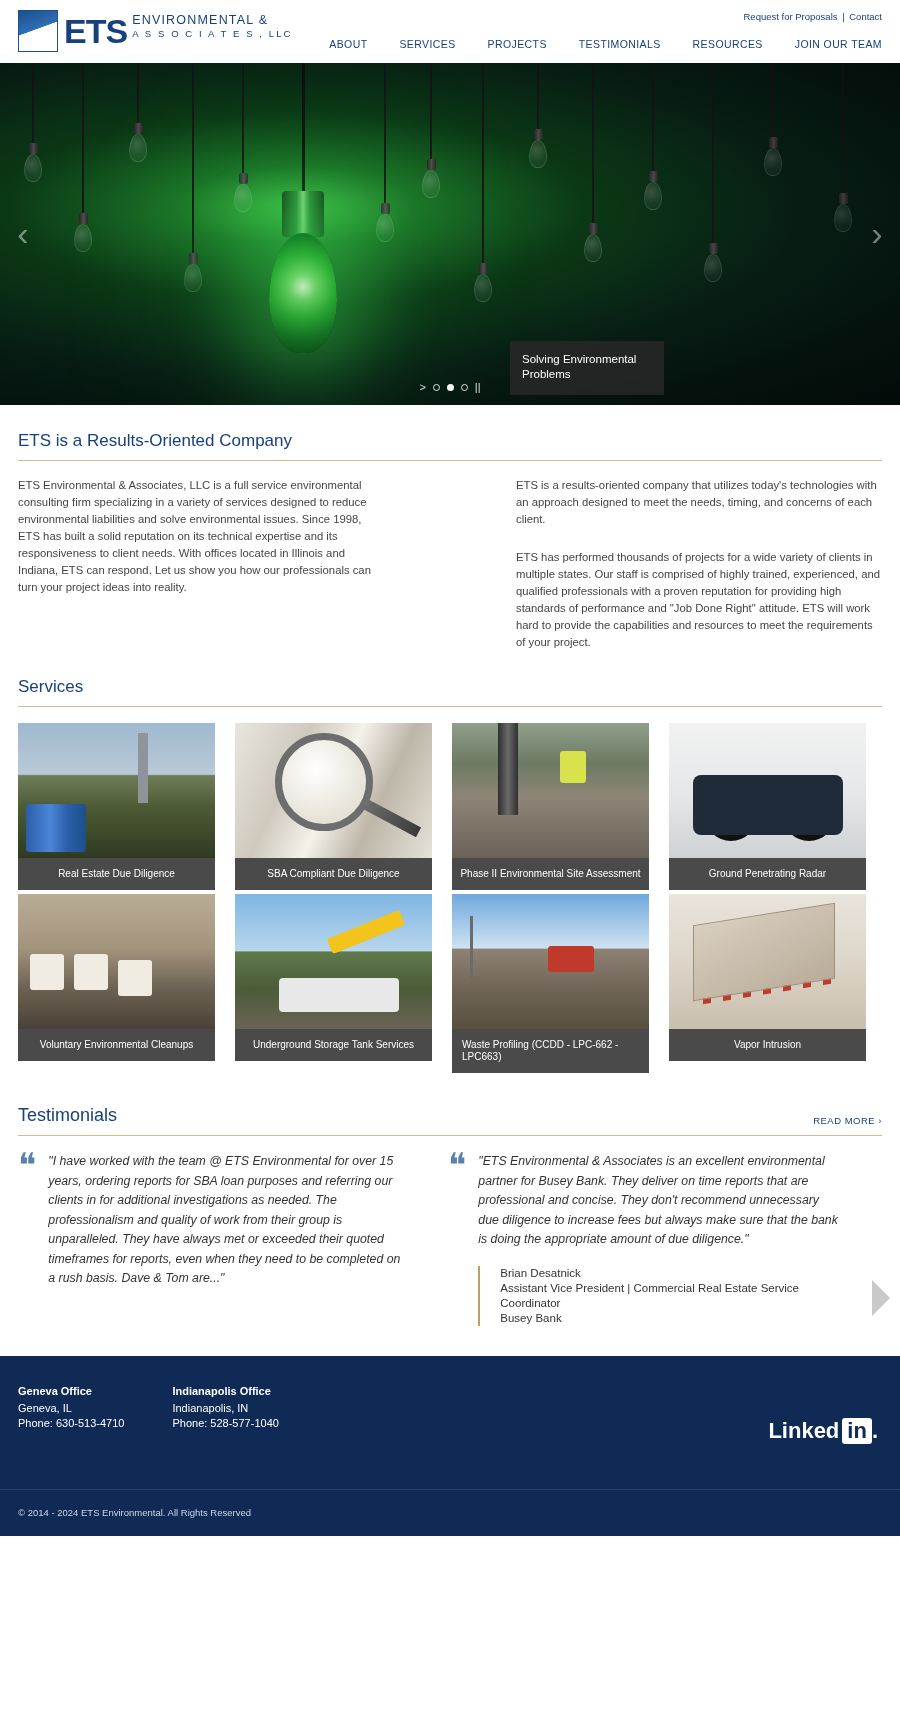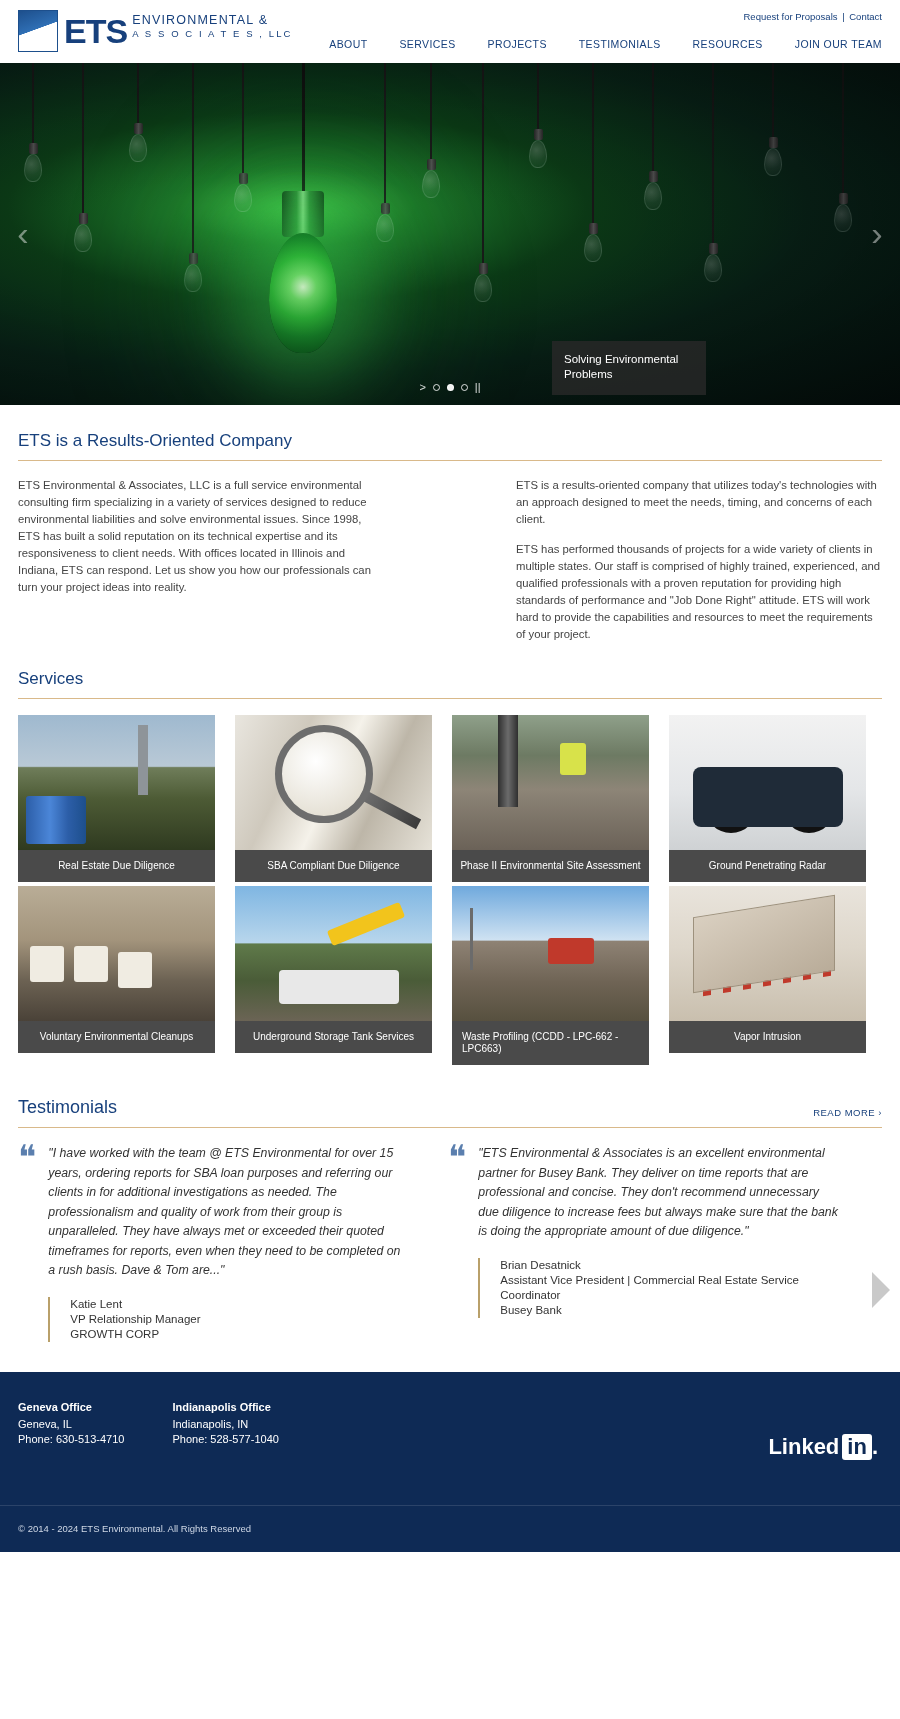--- a/index.html
+++ b/index.html
@@ -104,21 +104,21 @@
   }
   .hero-arrow {
     position: absolute; top: 50%; margin-top: -18px;
     width: 26px; height: 36px; color: rgba(255,255,255,.45);
     font-size: 34px; line-height: 34px; text-align: center;
     font-family: "Liberation Sans", sans-serif; cursor: pointer;
   }
   .hero-arrow.left { left: 10px; }
   .hero-arrow.right { right: 10px; }
   .hero-caption {
-    position: absolute; left: 552px; top: 278px;
+    position: absolute; left: 510px; top: 278px;
     width: 154px; padding: 11px 12px 13px 12px;
     background: rgba(40,40,40,.82);
     color: #fff; font-size: 11.5px; line-height: 15px;
   }
   .hero-dots {
     position: absolute; left: 0; right: 0; bottom: 12px;
     display: flex; justify-content: center; align-items: center; gap: 7px;
     color: rgba(255,255,255,.85); font-size: 10px;
   }
   .hero-dots .dot {
@@ -138,21 +138,21 @@
   .sec-head { position: relative; }
   .readmore {
     position: absolute; right: 0; bottom: 10px;
     font-size: 9.5px; color: #17407c; letter-spacing: .5px; text-decoration: none;
   }
 
   .intro {
     display: flex; gap: 28px; font-size: 11.3px; line-height: 17px; color: #444; justify-content: space-between;
   }
   .intro .col { width: 366px; }
-  .intro p + p { margin-top: 13px; }
+  .intro p + p { margin-top: 21px; }
 
   
   .services-grid {
     display: grid; grid-template-columns: repeat(4, 197px);
     gap: 4px 20px; margin-bottom: 6px;
   }
   .svc { width: 197px; }
   .svc-img { width: 197px; height: 135px; position: relative; overflow: hidden; }
   .svc-label {
     background: #4a4a4a; color: #fff; font-size: 10px; text-align: center;
@@ -438,25 +438,20 @@
       <div class="sec-title" style="font-size:18px">Testimonials</div>
       <a href="#" class="readmore"><span>READ MORE</span> ›</a>
       <div class="sec-rule"></div>
     </div>
 
     <div class="testi-wrap">
       <div class="testi">
         <div class="qmark">❝</div>
         <div class="testi-body">
           <div class="testi-quote">"I have worked with the team @ ETS Environmental for over 15 years, ordering reports for SBA loan purposes and referring our clients in for additional investigations as needed.  The professionalism and quality of work from their group is unparalleled.  They have always met or exceeded their quoted timeframes for reports, even when they need to be completed on a rush basis.  Dave &amp; Tom are..."</div>
-          <div class="testi-attrib">
-            <div>Katie Lent</div>
-            <div>VP Relationship Manager</div>
-            <div>GROWTH CORP</div>
-          </div>
         </div>
       </div>
 
       <div class="testi">
         <div class="qmark">❝</div>
         <div class="testi-body">
           <div class="testi-quote">"ETS Environmental &amp; Associates is an excellent environmental partner for Busey Bank.  They deliver on time reports that are professional and concise. They don't recommend unnecessary due diligence to increase fees but always make sure that the bank is doing the appropriate amount of due diligence."</div>
           <div class="testi-attrib">
             <div>Brian Desatnick</div>
             <div>Assistant Vice President | Commercial Real Estate Service Coordinator</div>

